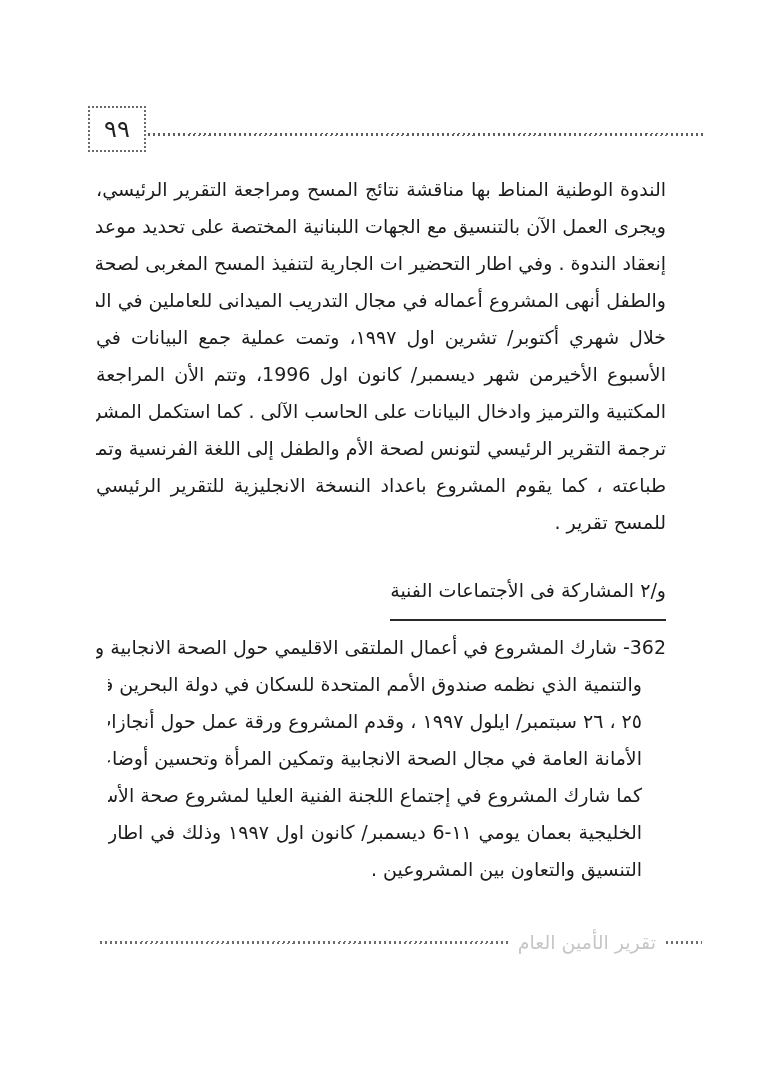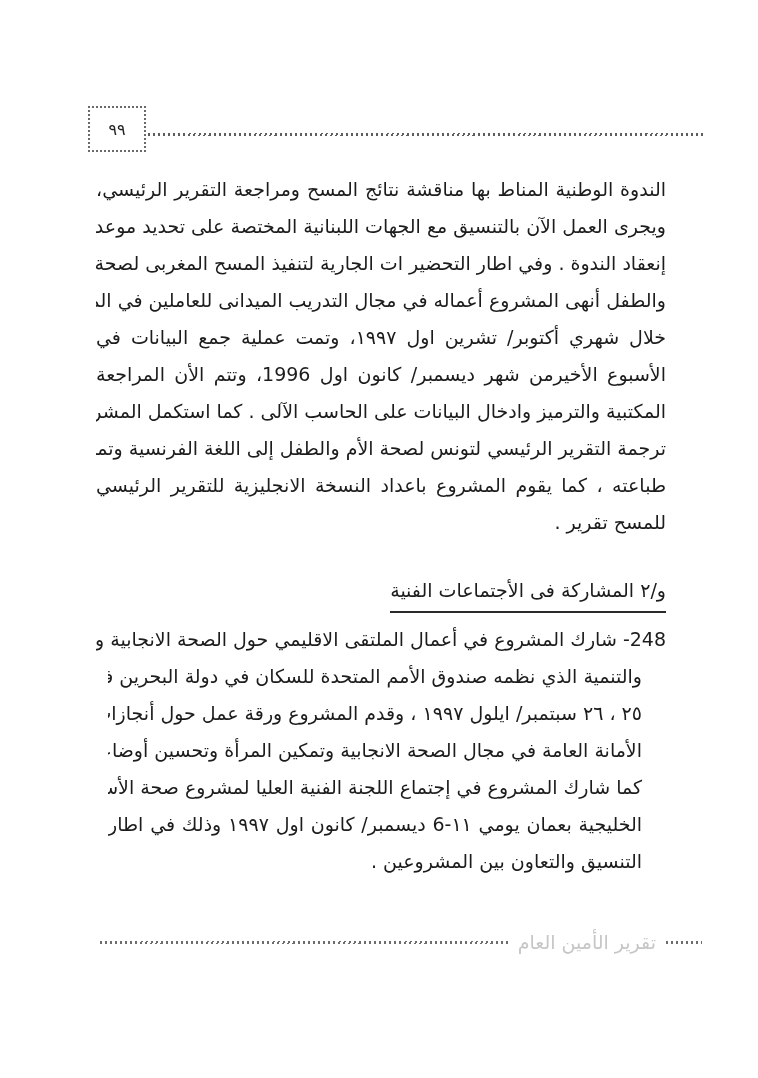--- a/index.html
+++ b/index.html
@@ -8,21 +8,21 @@
     margin:0 auto;overflow:hidden;
     font-family:"DejaVu Sans",sans-serif;color:#1c1c1c;
   }
   
   .page-header{position:absolute;top:106px;left:88px;right:54px;height:44px;}
   .page-number-box{
     position:absolute;left:0;top:0;width:54px;height:42px;
     border:2px dotted #6a6a6a;display:flex;align-items:center;justify-content:center;
     background:#fff;
   }
-  .page-number{font-size:16px;color:#222;letter-spacing:2px;}
+  .page-number{font-size:24px;color:#222;letter-spacing:2px;}
   .header-rule{
     position:absolute;left:60px;right:0;top:27px;height:3px;
     background-image:repeating-linear-gradient(100deg,#5e5e5e 0 2px,transparent 2px 5px);
   }
   
   .content{
     position:absolute;top:171px;right:92px;left:96px;
     direction:rtl;
   }
   .line{
@@ -30,21 +30,21 @@
     text-align:justify;text-align-last:justify;
     white-space:nowrap;overflow:hidden;
   }
   .line--end{text-align-last:right;}
   .line--cont{padding-right:24px;margin-left:12px;}
   .item-number{letter-spacing:1px;}
   .section-heading{
     margin:36px 0 8px 0;font-size:19px;font-weight:normal;text-align:right;
   }
   .heading-text{
-    display:inline-block;line-height:26px;padding-bottom:8px;
+    display:inline-block;line-height:26px;padding-bottom:16px;
     border-bottom:2px solid #2a2a2a;
   }
   
   .page-footer{
     position:absolute;top:934px;left:100px;right:56px;height:16px;
     display:flex;align-items:center;gap:10px;
   }
   .footer-rule{
     height:3px;
     background-image:repeating-linear-gradient(100deg,#6d6d6d 0 2px,transparent 2px 5px);
@@ -81,21 +81,21 @@
       <div class="line">طباعته ، كما يقوم المشروع باعداد النسخة الانجليزية للتقرير الرئيسي</div>
       <div class="line line--end">للمسح تقرير .</div>
     </section>
 
     <h2 class="section-heading">
       <span class="heading-text">و/٢ المشاركة فى الأجتماعات الفنية</span>
     </h2>
 
     <section>
       <div class="line">
-        <span class="item-number">248-</span>
+        <span class="item-number">362-</span>
         <span>شارك المشروع في  أعمال الملتقى الاقليمي حول الصحة الانجابية والمرأة</span>
       </div>
       <div class="line line--cont">والتنمية الذي نظمه صندوق الأمم المتحدة  للسكان في دولة البحرين في</div>
       <div class="line line--cont">٢٥ ، ٢٦ سبتمبر/ ايلول ١٩٩٧ ، وقدم المشروع ورقة عمل حول أنجازات</div>
       <div class="line line--cont">الأمانة العامة في مجال الصحة الانجابية وتمكين المرأة وتحسين أوضاعها ،</div>
       <div class="line line--cont">كما شارك المشروع  في إجتماع اللجنة الفنية العليا لمشروع صحة الأسرة</div>
       <div class="line line--cont">الخليجية بعمان يومي ١١-6 ديسمبر/ كانون اول ١٩٩٧ وذلك في اطار</div>
       <div class="line line--cont line--end">التنسيق والتعاون بين المشروعين .</div>
     </section>
 

